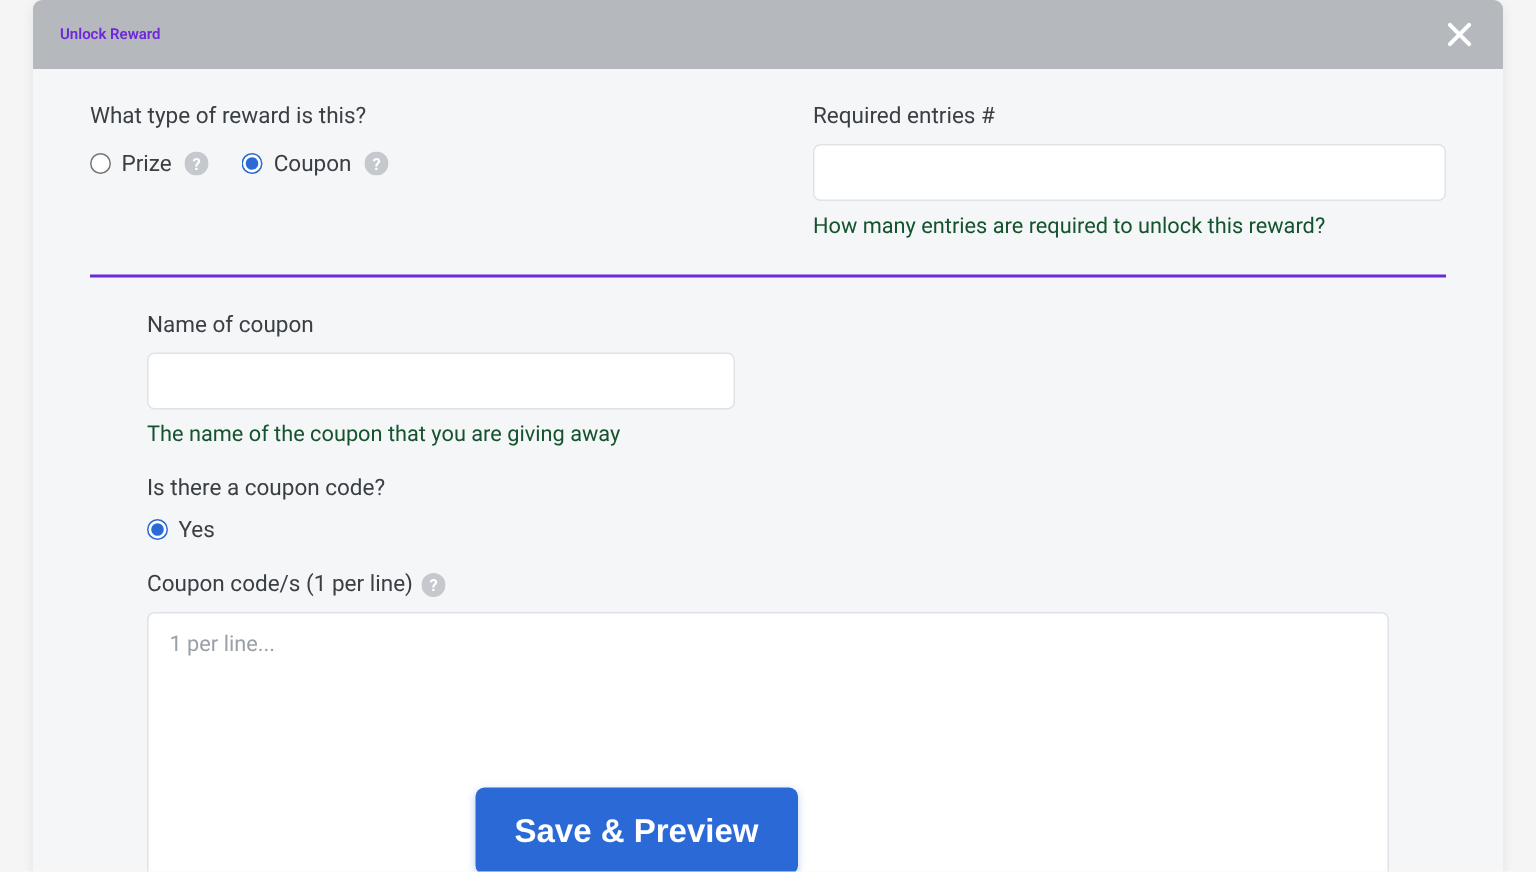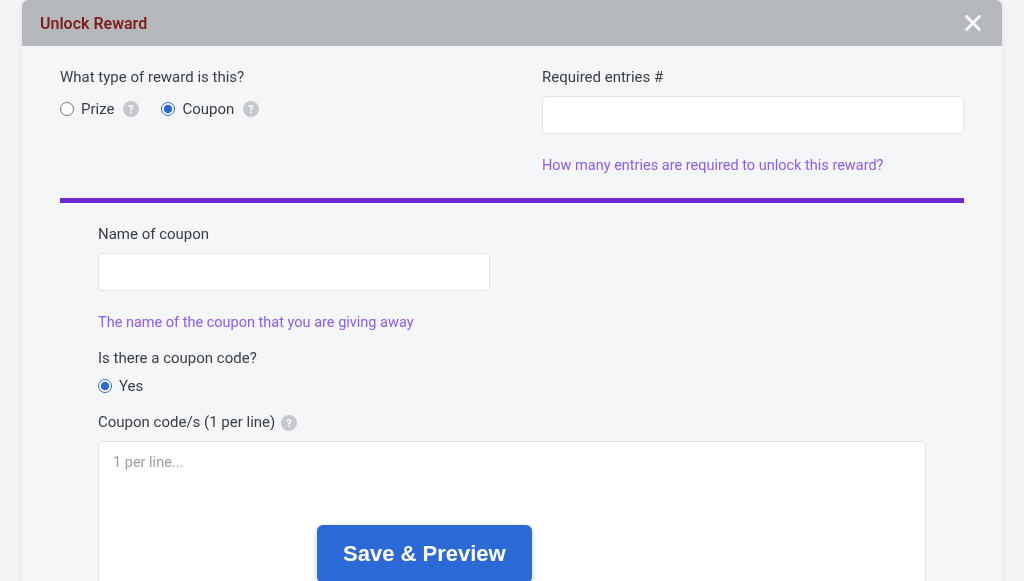--- a/index.html
+++ b/index.html
@@ -26,39 +26,39 @@
       box-shadow: 0 2px 8px rgba(0,0,0,0.08);
     }
     .modal-header {
       background: #b5b9bd;
       padding: 12px 18px;
       display: flex;
       justify-content: space-between;
       align-items: center;
     }
     .modal-title {
-      color: #7f1d1d;
-      font-size: 16px;
+      color: #6d28d9;
+      font-size: 10px;
       font-weight: 600;
     }
     .close-icon {
       color: #fff;
       cursor: pointer;
       width: 22px;
       height: 22px;
     }
     .modal-body {
       background: #f4f6f8;
       padding: 22px 38px 0 38px;
     }
     .top-row {
       display: flex;
       gap: 60px;
       padding-bottom: 24px;
-      border-bottom: 5px solid #6d28d9;
+      border-bottom: 2px solid #6d28d9;
     }
     .col-left {
       flex: 1;
     }
     .col-right {
       flex: 1;
     }
     .field-label {
       font-size: 15px;
       color: #3a3f44;
@@ -98,22 +98,22 @@
       width: 100%;
       padding: 10px 12px;
       border: 1px solid #dfe3e8;
       border-radius: 5px;
       font-size: 14px;
       background: #fff;
       outline: none;
     }
     .help-text {
       font-size: 14.5px;
-      color: #8b5cf6;
-      margin-top: 23px;
+      color: #14532d;
+      margin-top: 8px;
     }
     .section-inner {
       padding: 22px 38px 0 38px;
     }
     .form-group {
       margin-bottom: 18px;
     }
     .input-narrow {
       width: 392px;
     }

